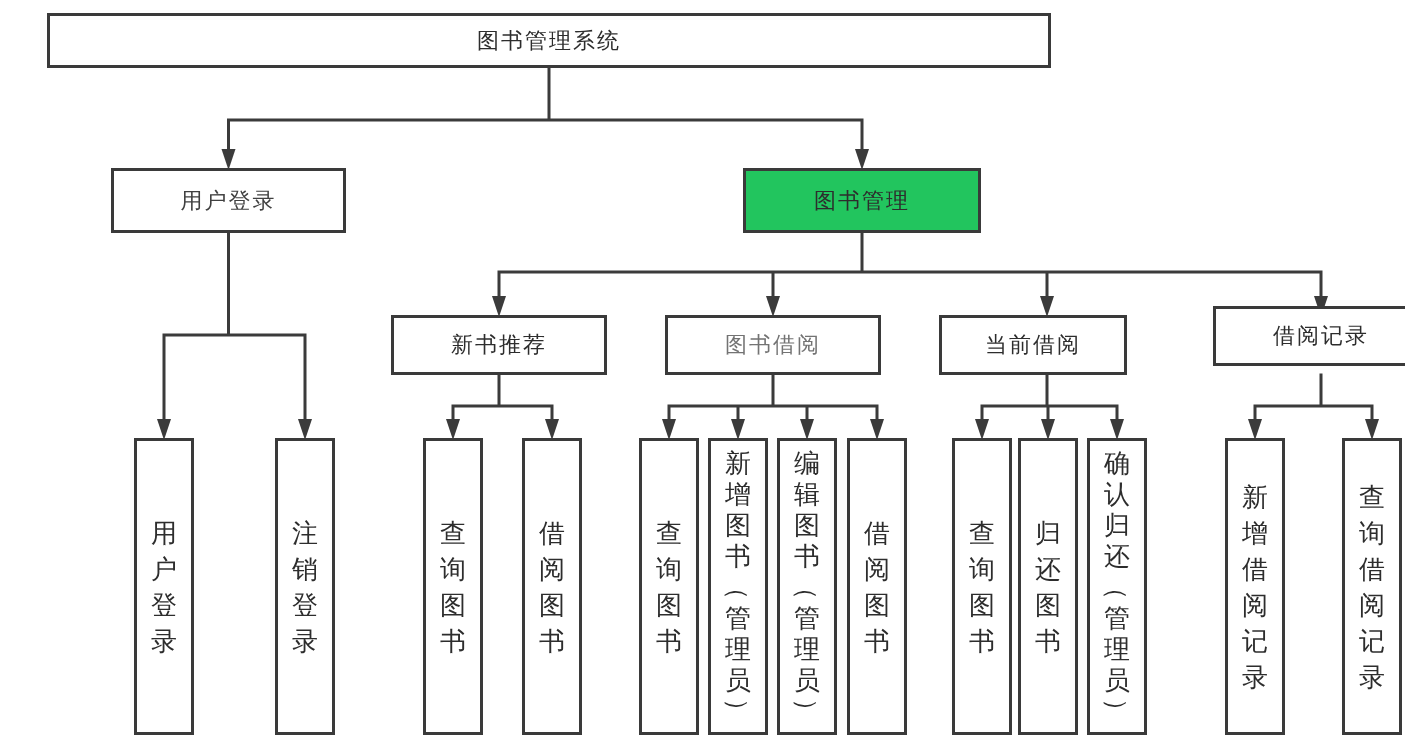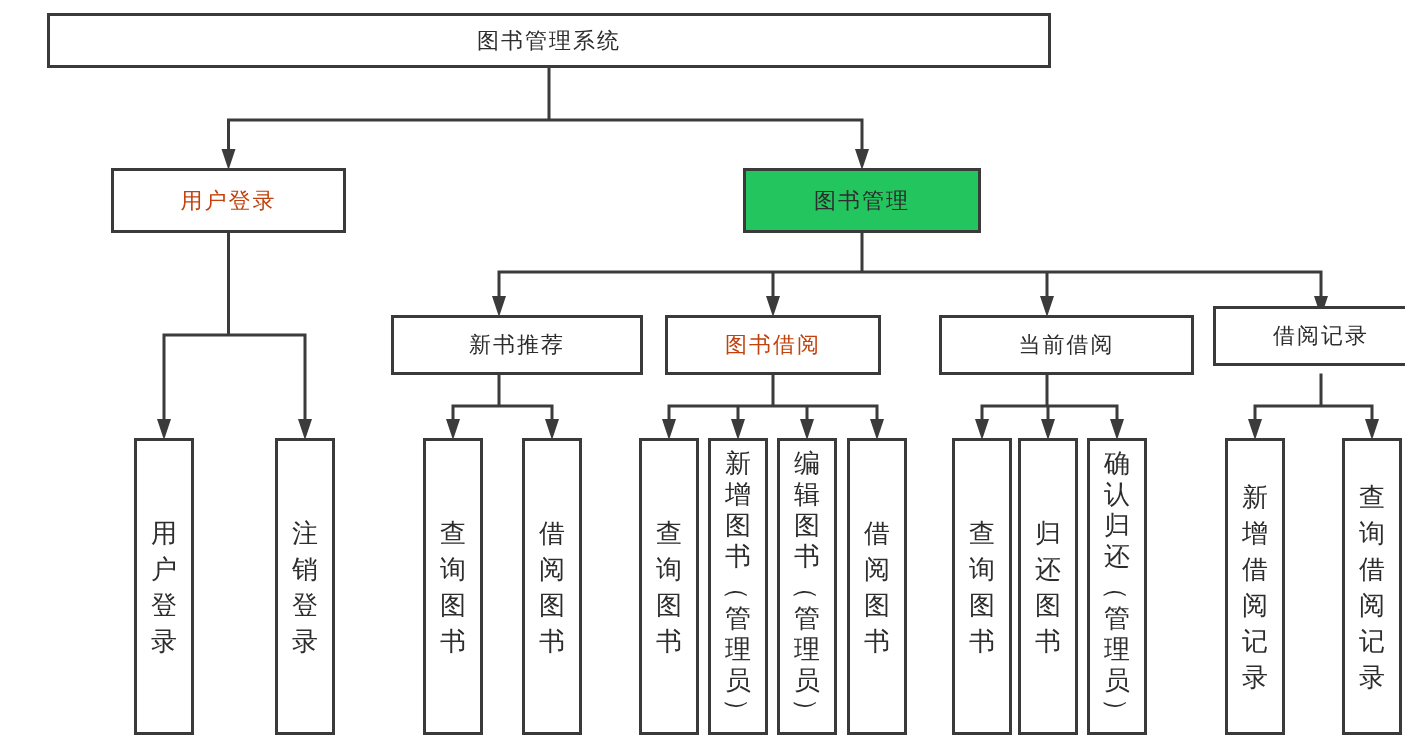--- a/index.html
+++ b/index.html
@@ -92,32 +92,32 @@
       <polygon points="1012,419 1026,419 1019,440" fill="#3b3b3b"></polygon>
       <polygon points="1081,419 1095,419 1088,440" fill="#3b3b3b"></polygon>
       <polygon points="1219,419 1233,419 1226,440" fill="#3b3b3b"></polygon>
       <polygon points="1336,419 1350,419 1343,440" fill="#3b3b3b"></polygon>
     </svg>
   <div id="nodes">
       <div class="node" style="left: 18px; top: 13px; width: 1004px; height: 55px; border-color: rgb(58, 58, 58); background: rgb(255, 255, 255);">
         <div class="label" style="color: rgb(45, 45, 45);">图书管理系统</div>
       </div>
       <div class="node" style="left: 82px; top: 168px; width: 235px; height: 65px; border-color: rgb(58, 58, 58); background: rgb(255, 255, 255);">
-        <div class="label" style="color: #c2410c;">用户登录</div>
+        <div class="label" style="color: #404040;">用户登录</div>
       </div>
       <div class="node" style="left: 714px; top: 168px; width: 238px; height: 65px; border-color: rgb(58, 58, 58); background: #22c55e;">
         <div class="label" style="color: rgb(45, 45, 45);">图书管理</div>
       </div>
-      <div class="node" style="left: 362px; top: 315px; width: 252px; height: 60px; border-color: rgb(58, 58, 58); background: rgb(255, 255, 255);">
+      <div class="node" style="left: 362px; top: 315px; width: 216px; height: 60px; border-color: rgb(58, 58, 58); background: rgb(255, 255, 255);">
         <div class="label" style="color: rgb(45, 45, 45);">新书推荐</div>
       </div>
       <div class="node" style="left: 636px; top: 315px; width: 216px; height: 60px; border-color: rgb(58, 58, 58); background: rgb(255, 255, 255);">
-        <div class="label" style="color: #c2410c;">图书借阅</div>
-      </div>
-      <div class="node" style="left: 910px; top: 315px; width: 255px; height: 60px; border-color: rgb(58, 58, 58); background: rgb(255, 255, 255);">
+        <div class="label" style="color: #737373;">图书借阅</div>
+      </div>
+      <div class="node" style="left: 910px; top: 315px; width: 188px; height: 60px; border-color: rgb(58, 58, 58); background: rgb(255, 255, 255);">
         <div class="label" style="color: rgb(45, 45, 45);">当前借阅</div>
       </div>
       <div class="node" style="left: 1184px; top: 306px; width: 216px; height: 60px; border-color: rgb(58, 58, 58); background: rgb(255, 255, 255);">
         <div class="label" style="color: rgb(45, 45, 45);">借阅记录</div>
       </div>
       <div class="node v" style="left: 105px; top: 438px; width: 60px; height: 297px; border-color: rgb(58, 58, 58); background: rgb(255, 255, 255);">
         <div class="label" style="color: rgb(45, 45, 45); gap: 10px;">
           <span>用</span>
           <span>户</span>
           <span>登</span>

